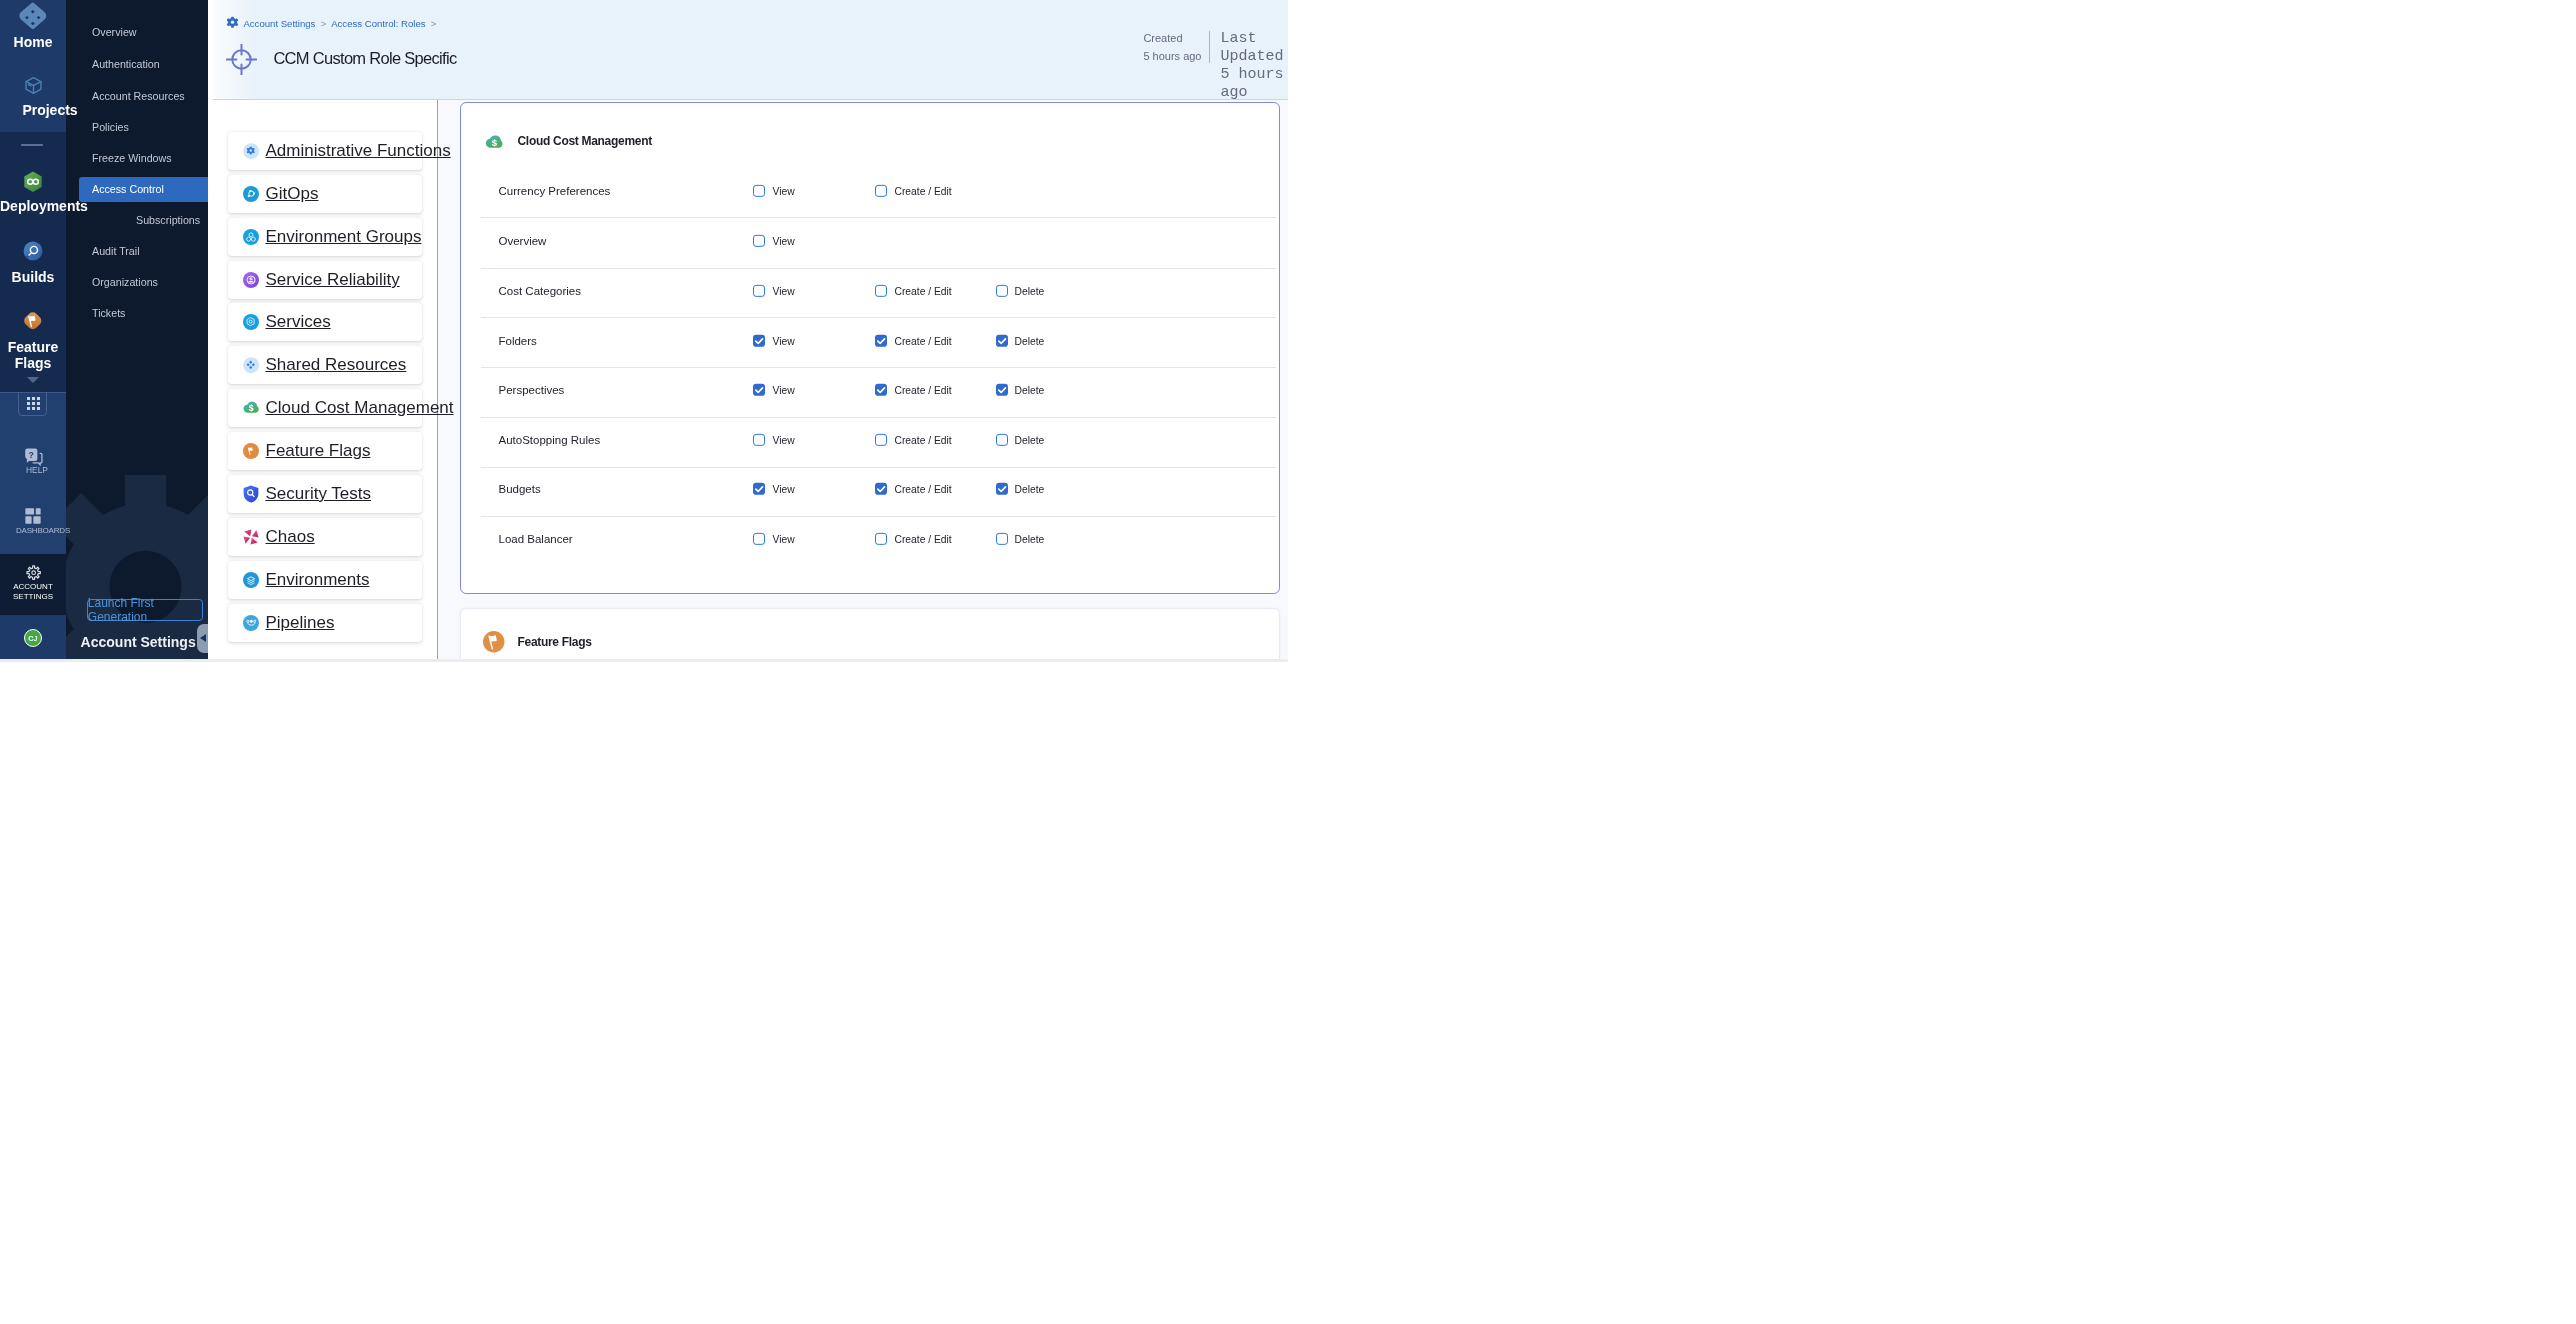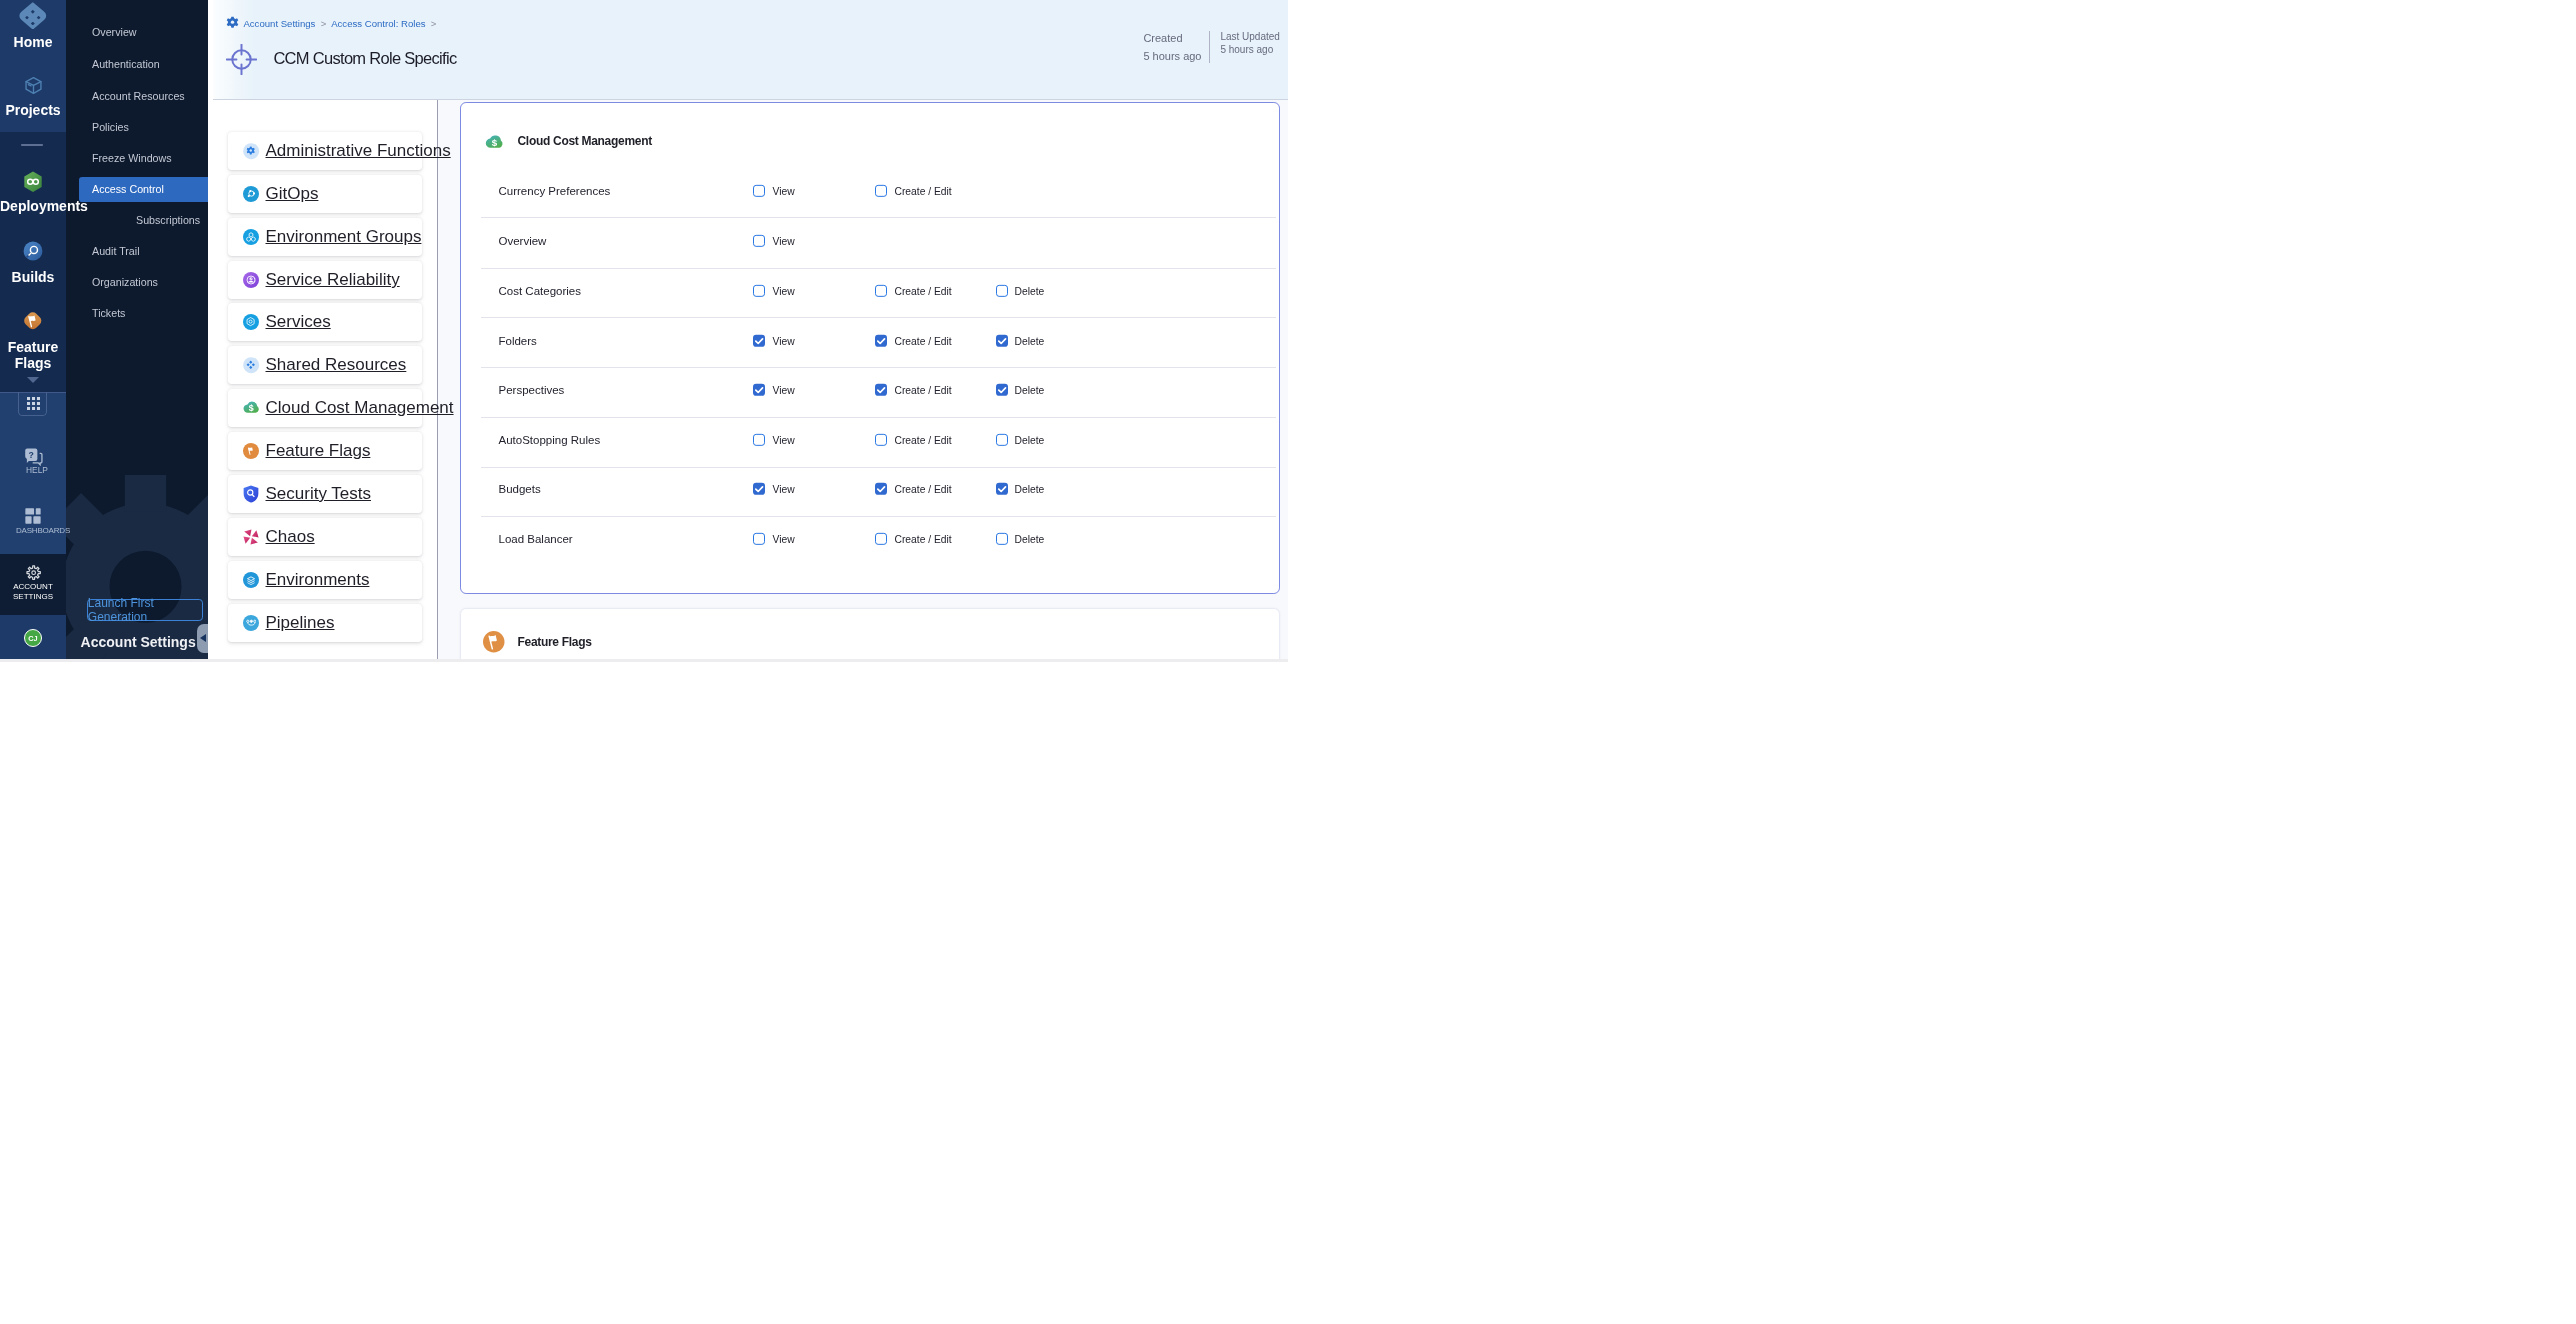--- a/index.html
+++ b/index.html
@@ -102,21 +102,21 @@
     <div class="abs sb1-label" style="top:34px;">Home</div>
 
     <svg class="abs" style="left:24px;top:76px;" width="19" height="19" viewBox="0 0 25 25">
       <g fill="none" stroke="#4e80b2" stroke-width="1.8" stroke-linejoin="round" stroke-linecap="round">
         <path d="M12.5 2.2 L22.3 7.4 L22.3 17.4 L12.5 22.8 L2.7 17.4 L2.7 7.4 Z"></path>
         <path d="M2.7 7.4 L12.5 12.4 L22.3 7.4"></path>
         <path d="M12.5 12.4 L12.5 22.8"></path>
         <path d="M5.8 11.3 L9.2 13.0"></path>
       </g>
     </svg>
-    <div class="abs sb1-label" style="top:102px;">Projects</div>
+    <div class="abs sb1-label" style="top:102px;margin-left:17px;">Projects</div>
 
     <div class="abs" style="left:21px;top:144px;width:22px;height:1.5px;background:#5d6f93;border-radius:0.8px;"></div>
 
     <svg class="abs" style="left:23px;top:171px;" width="20" height="21.5" viewBox="0 0 26 28">
       <defs>
           <linearGradient id="gdep" x1="0" y1="0" x2="1" y2="1">
         <stop offset="0" stop-color="#66b05a"></stop>
             <stop offset="1" stop-color="#38823c"></stop>
           </linearGradient>
         </defs>
@@ -219,21 +219,21 @@
           <path d="M20.5 0.8 L20.5 13.8"></path>
           <path d="M20.5 27.2 L20.5 40.2"></path>
           <path d="M0.8 20.5 L13.8 20.5"></path>
           <path d="M27.2 20.5 L40.2 20.5"></path>
         </g>
       </svg>
       <div class="abs" style="left:60px;top:49px;font-size:16.5px;letter-spacing:-0.7px;color:#1c1c28;">CCM Custom Role Specific</div>
 
       <div class="abs" style="left:930px;top:30px;font-size:11px;color:#676a7e;line-height:17.6px;">Created<br>5 hours ago</div>
       <div class="abs" style="left:996px;top:31px;width:0.8px;height:32px;background:#b0b3c5;"></div>
-      <div class="abs" style="left:1007px;top:30px;font-size:10px;color:#676a7e;line-height:13px;">Last Updated<br>5 hours ago</div>
+      <div class="abs" style="left:1007px;top:30px;font-size:15px;color:#676a7e;line-height:18px;font-family:Liberation Mono, monospace;">Last Updated<br>5 hours ago</div>
     </div>
 
     <div class="abs" id="rightpane">
       <div class="abs" id="panel1">
         <svg class="abs" style="left:22px;top:30px;" width="22" height="19" viewBox="0 0 26 22">
             <defs>
               <linearGradient id="gccm2" x1="0" y1="0" x2="0.6" y2="1">
                 <stop offset="0" stop-color="#43b3c4"></stop>
                 <stop offset="1" stop-color="#4fae51"></stop>
               </linearGradient>

